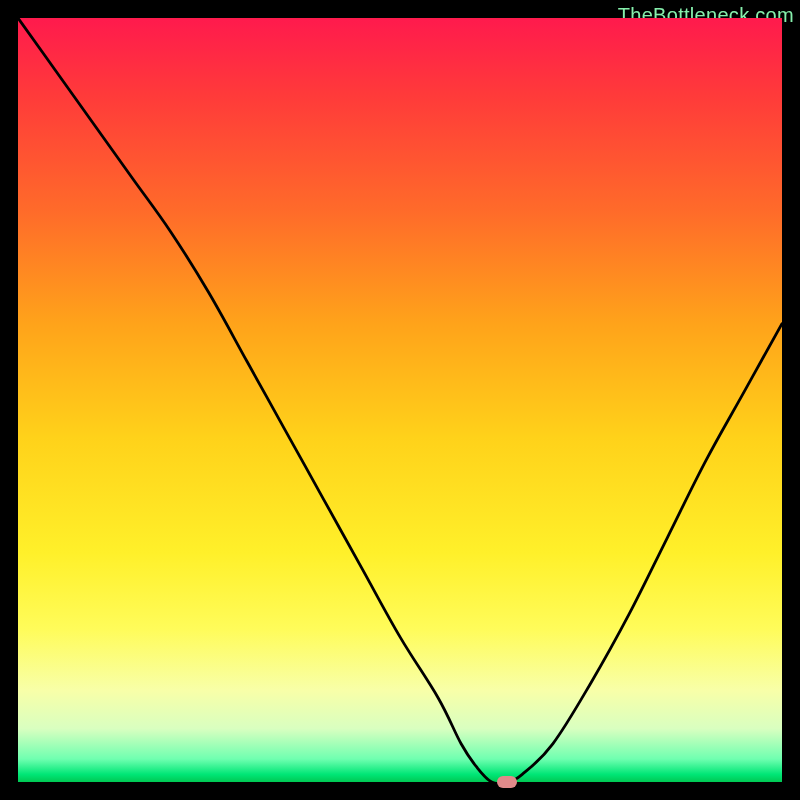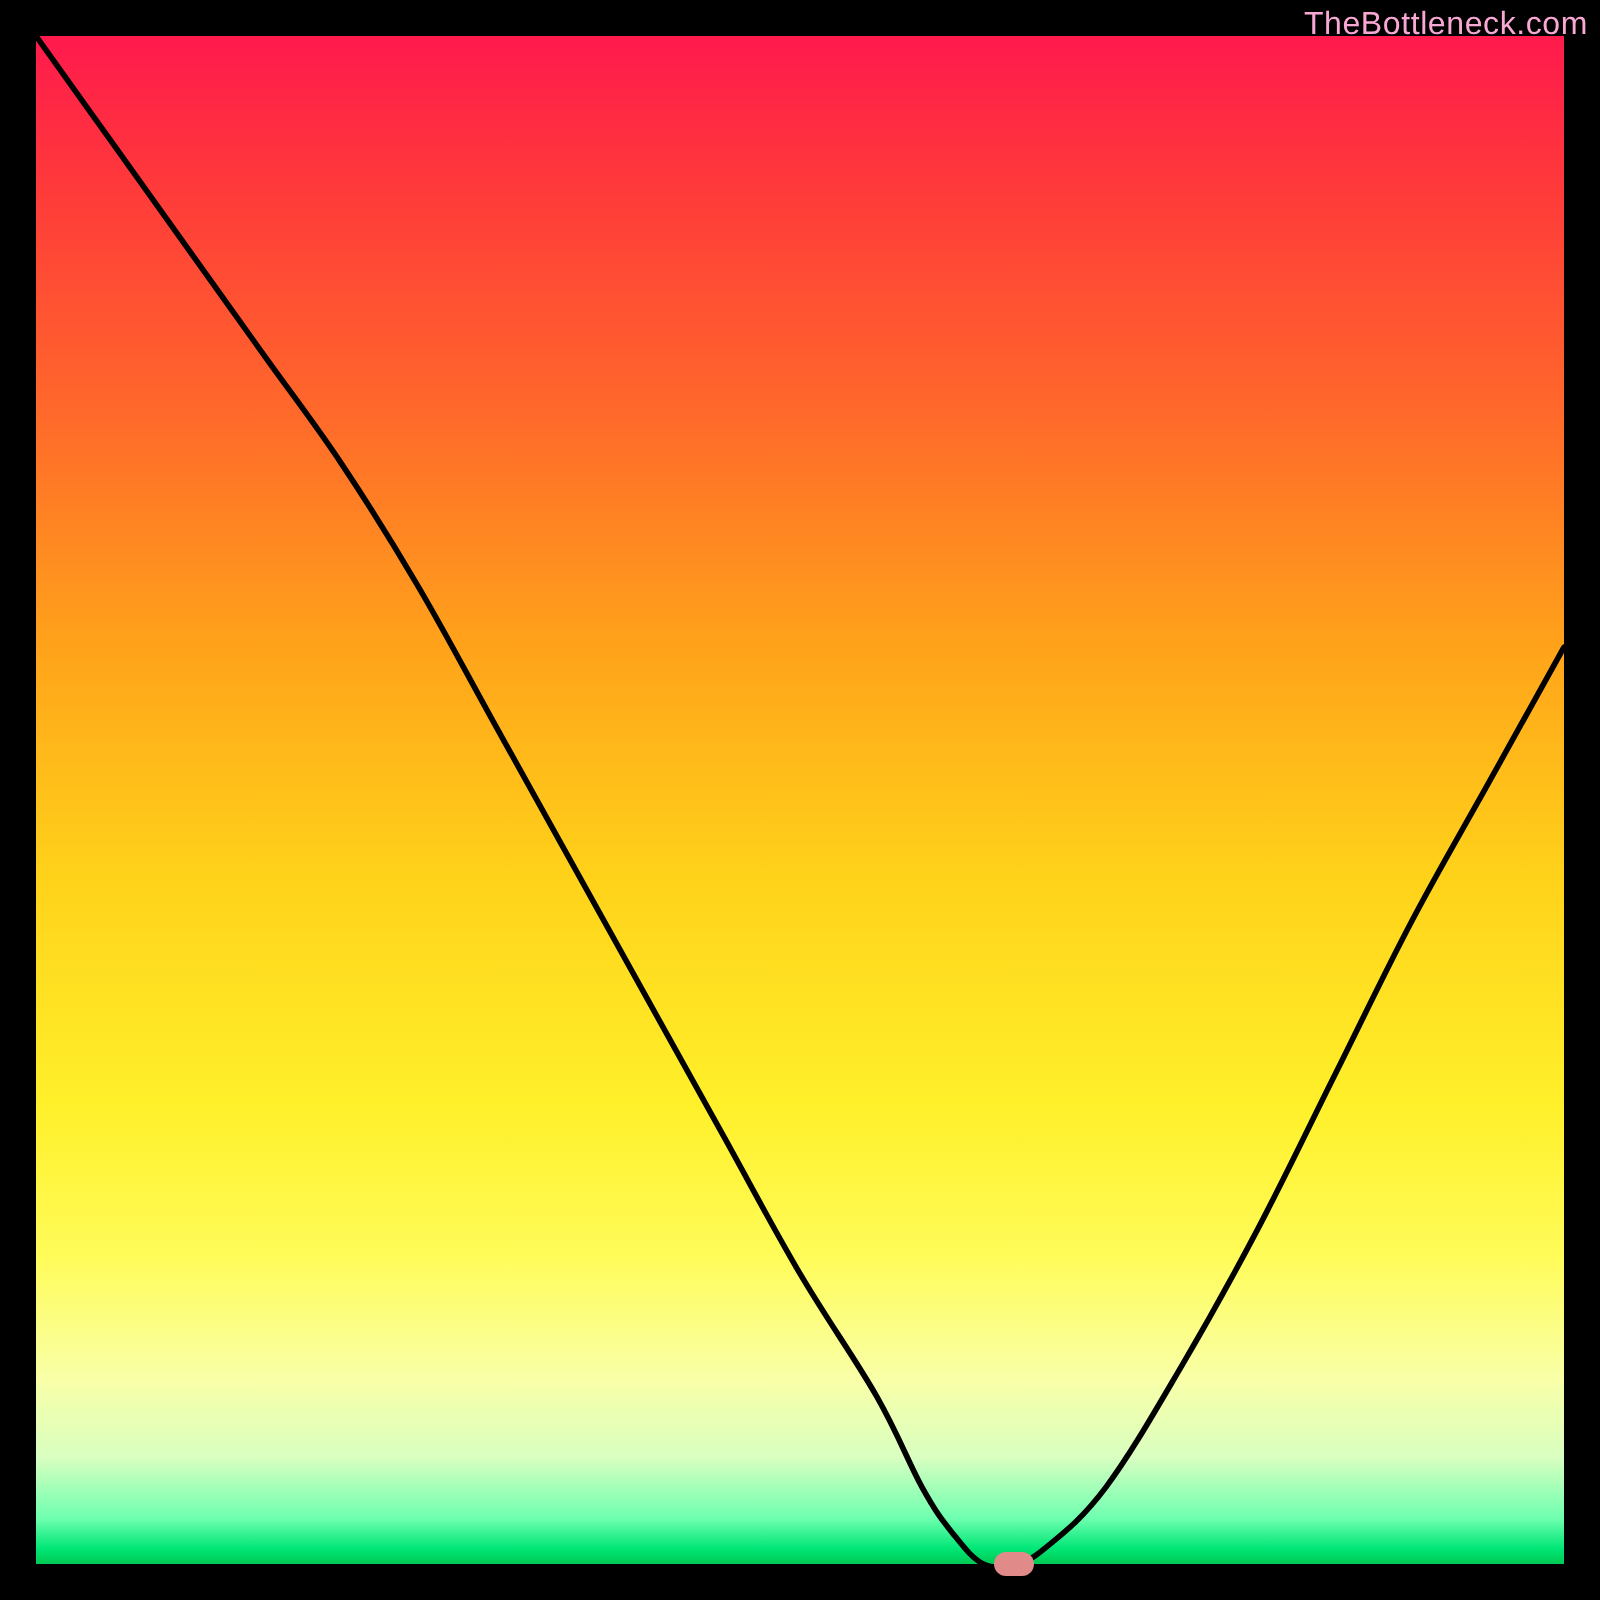--- a/index.html
+++ b/index.html
@@ -50,22 +50,22 @@
     width: 20px;
     height: 12px;
     background: #e08a8a;
     border-radius: 6px;
     transform: translate(-50%, -50%);
   }
   .watermark {
     position: absolute;
     top: 4px;
     right: 6px;
-    color: #f9a8d4;
-    font-size: 16px;
+    color: #86efac;
+    font-size: 20px;
     font-weight: 500;
     letter-spacing: 0.3px;
   }
 </style>
 </head>
 <body>
 
 <div class="chart-container">
   <div class="watermark">TheBottleneck.com</div>
   <div class="plot-area">

